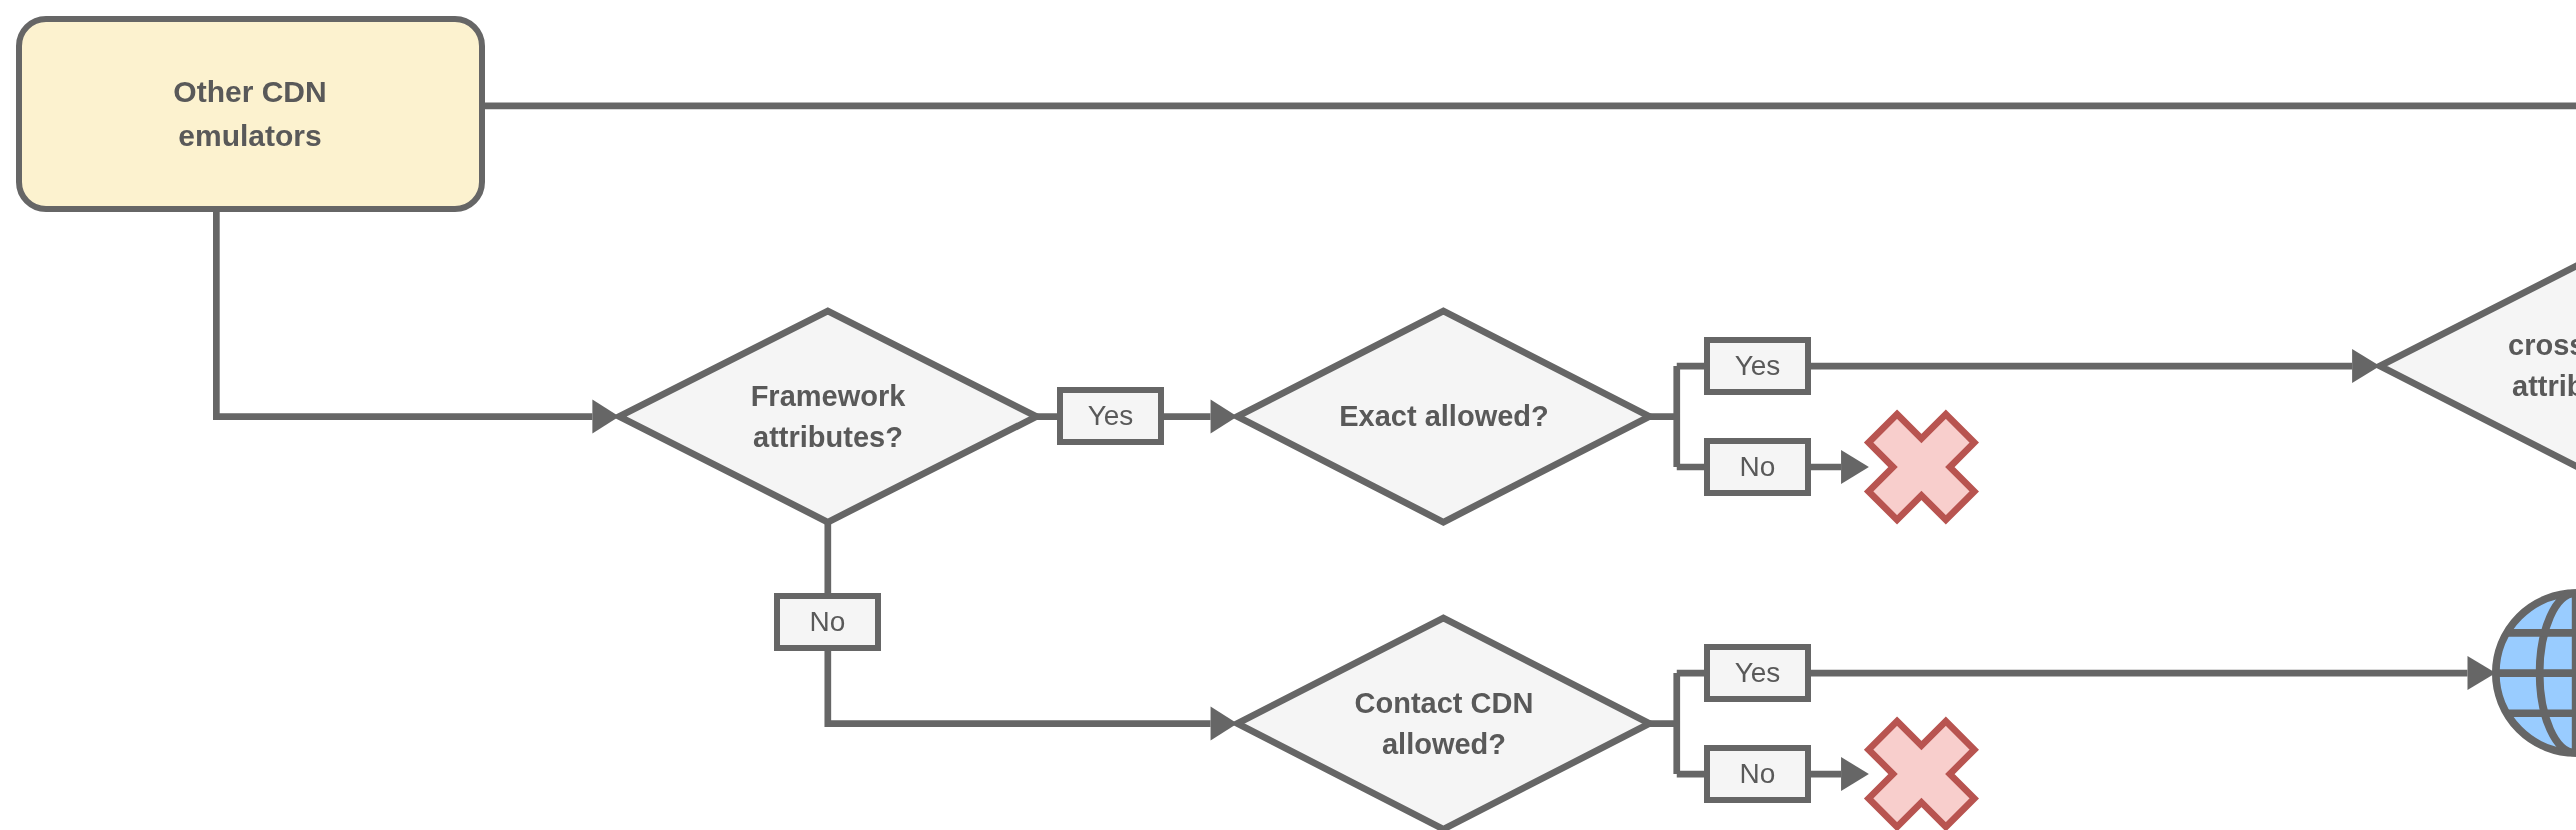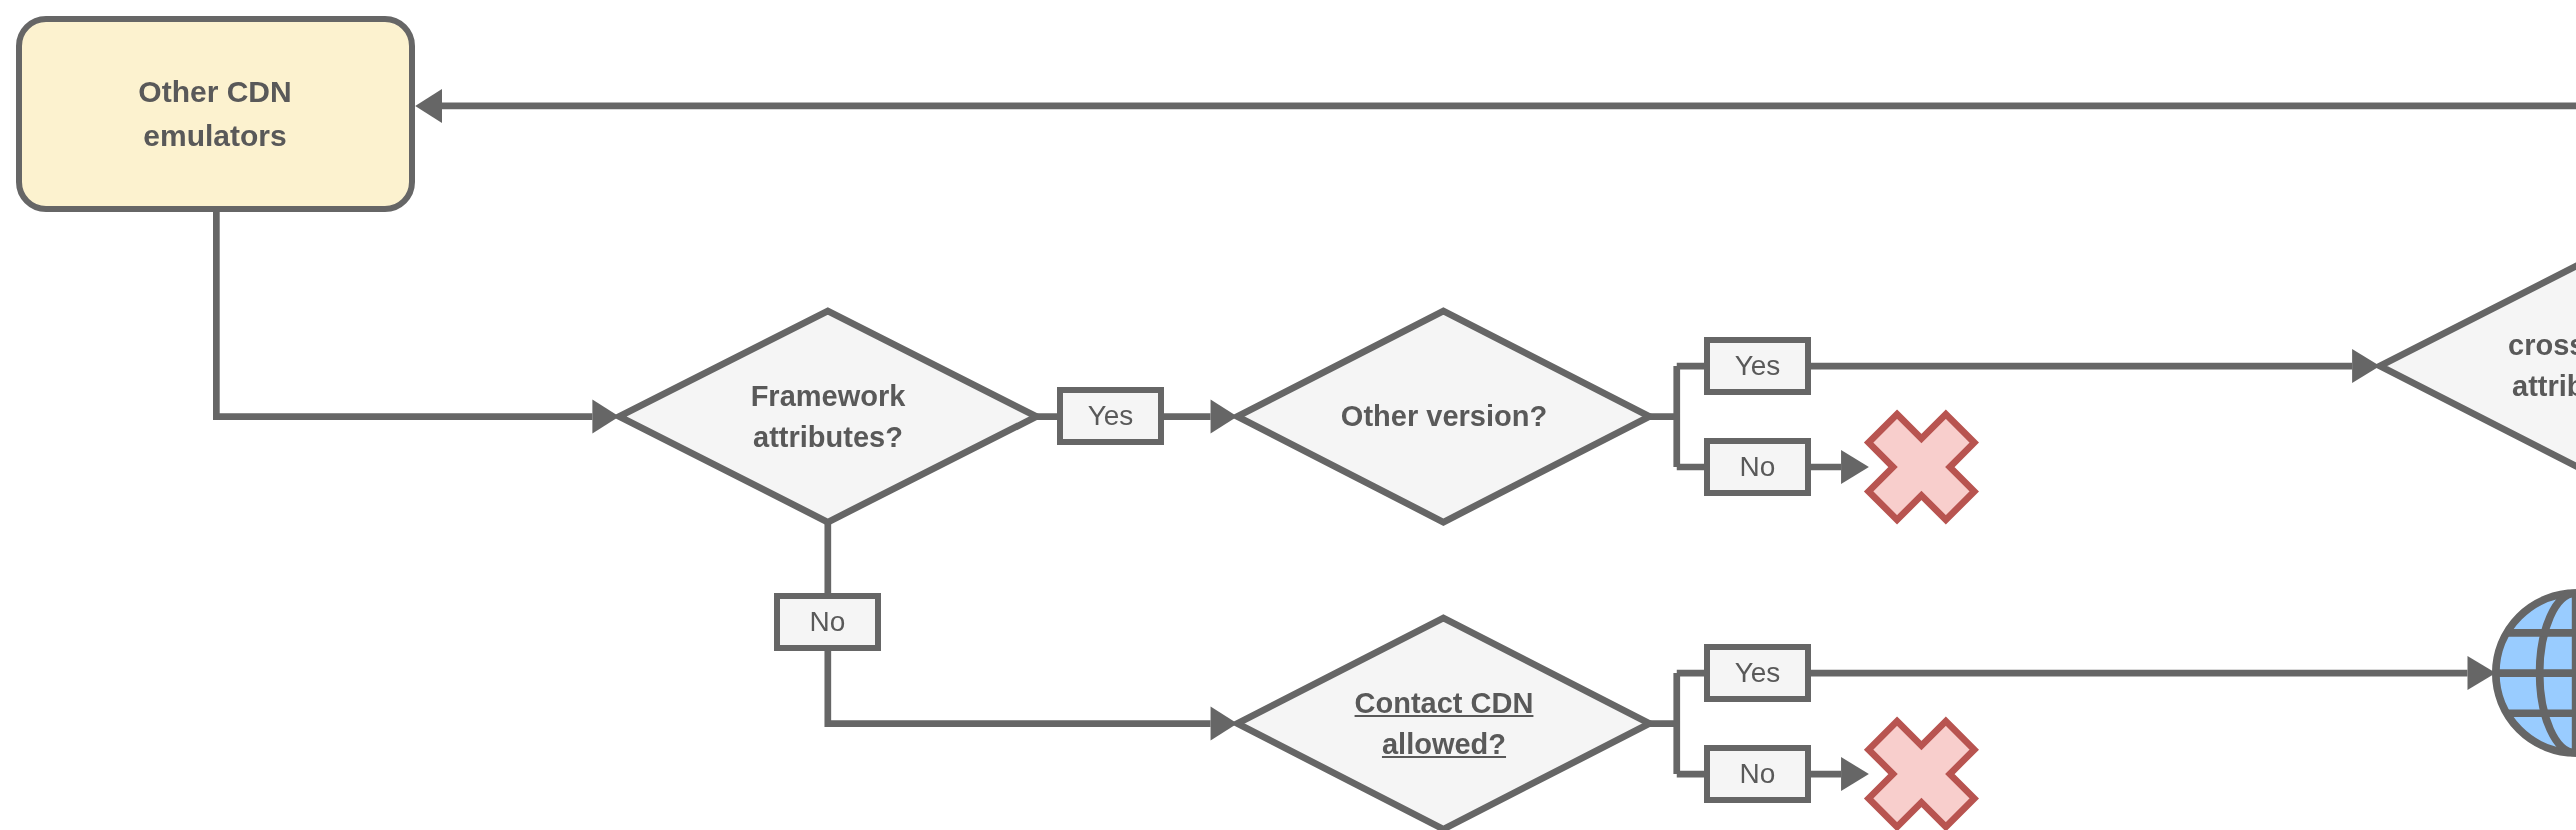--- a/index.html
+++ b/index.html
@@ -158,34 +158,34 @@
       <path class="xmark" d="M-106,-39 H-39 V-106 H39 V-39 H106 V39 H39 V106 H-39 V39 H-106 Z"></path>
     </g>
 
     <g>
       <circle class="globe-body" cx="5000" cy="1306" r="155"></circle>
       <ellipse class="globe-line" cx="5000" cy="1306" rx="70" ry="155"></ellipse>
       <path class="globe-line" d="M5000 1151 V1461 M4845 1306 H5155 M4866 1228 H5134 M4866 1384 H5134"></path>
     </g>
   </svg>
 
-  <div class="terminal" style="left:15.5px; top:15.5px; width:399px; height:196px;">
+  <div class="terminal" style="left:15.5px; top:15.5px; width:469px; height:196px;">
     <span>Other CDN emulators</span>
   </div>
 
   <div class="diamond-label" style="left:707px; top:360px; width:242px; height:113px;">
     <span>Framework attributes?</span>
   </div>
   <div class="diamond-label" style="left:1323px; top:360px; width:242px; height:113px;">
-    <span>Other version?</span>
+    <span>Exact allowed?</span>
   </div>
   <div class="diamond-label" style="left:2466px; top:309px; width:242px; height:113px;">
     <span>crossorigin attributes?</span>
   </div>
-  <div class="diamond-label" style="left:1323px; top:667px; width:242px; height:113px;text-decoration:underline;">
+  <div class="diamond-label" style="left:1323px; top:667px; width:242px; height:113px;">
     <span>Contact CDN allowed?</span>
   </div>
 
   <div class="edge-label" style="left:1057px; top:387px; width:107px; height:58px;">Yes</div>
 
   <div class="edge-label" style="left:774px; top:593px; width:107px; height:58px;">No</div>
 
   <div class="edge-label" style="left:1704px; top:337px; width:107px; height:58px;">Yes</div>
 
   <div class="edge-label" style="left:1704px; top:438px; width:107px; height:58px;">No</div>

